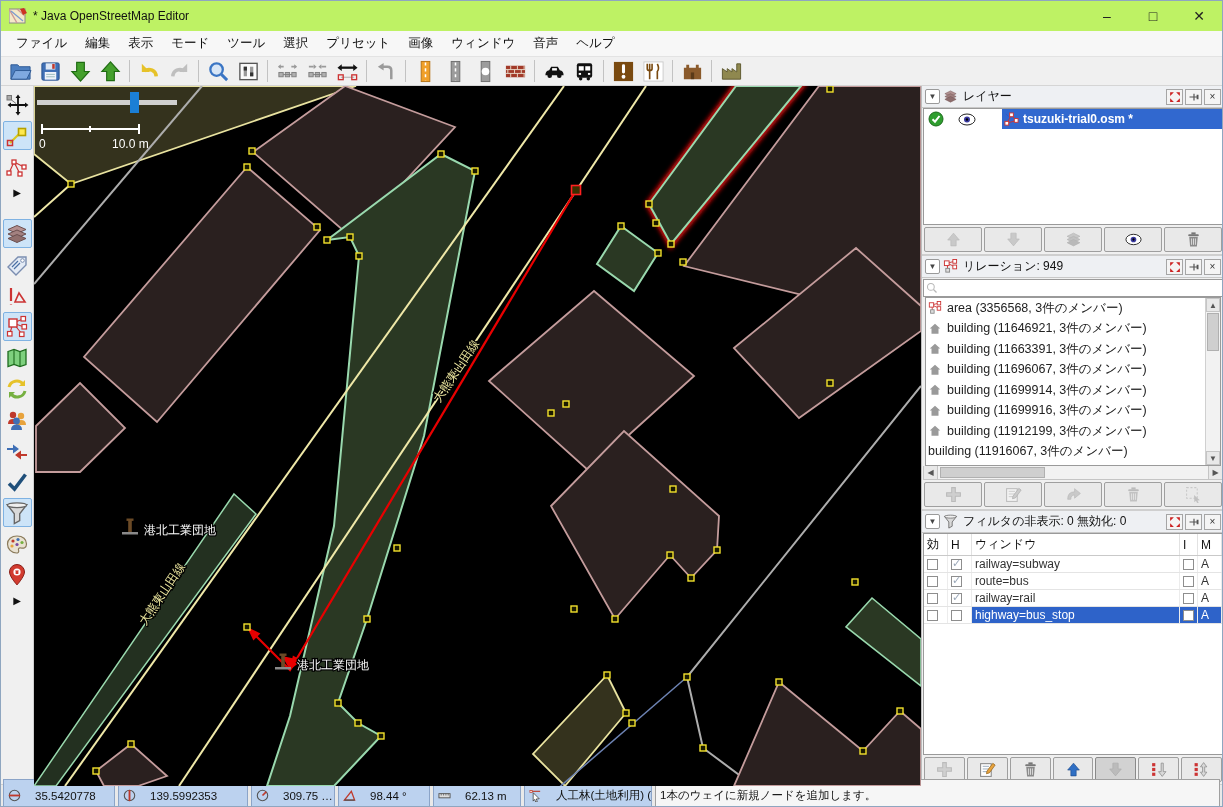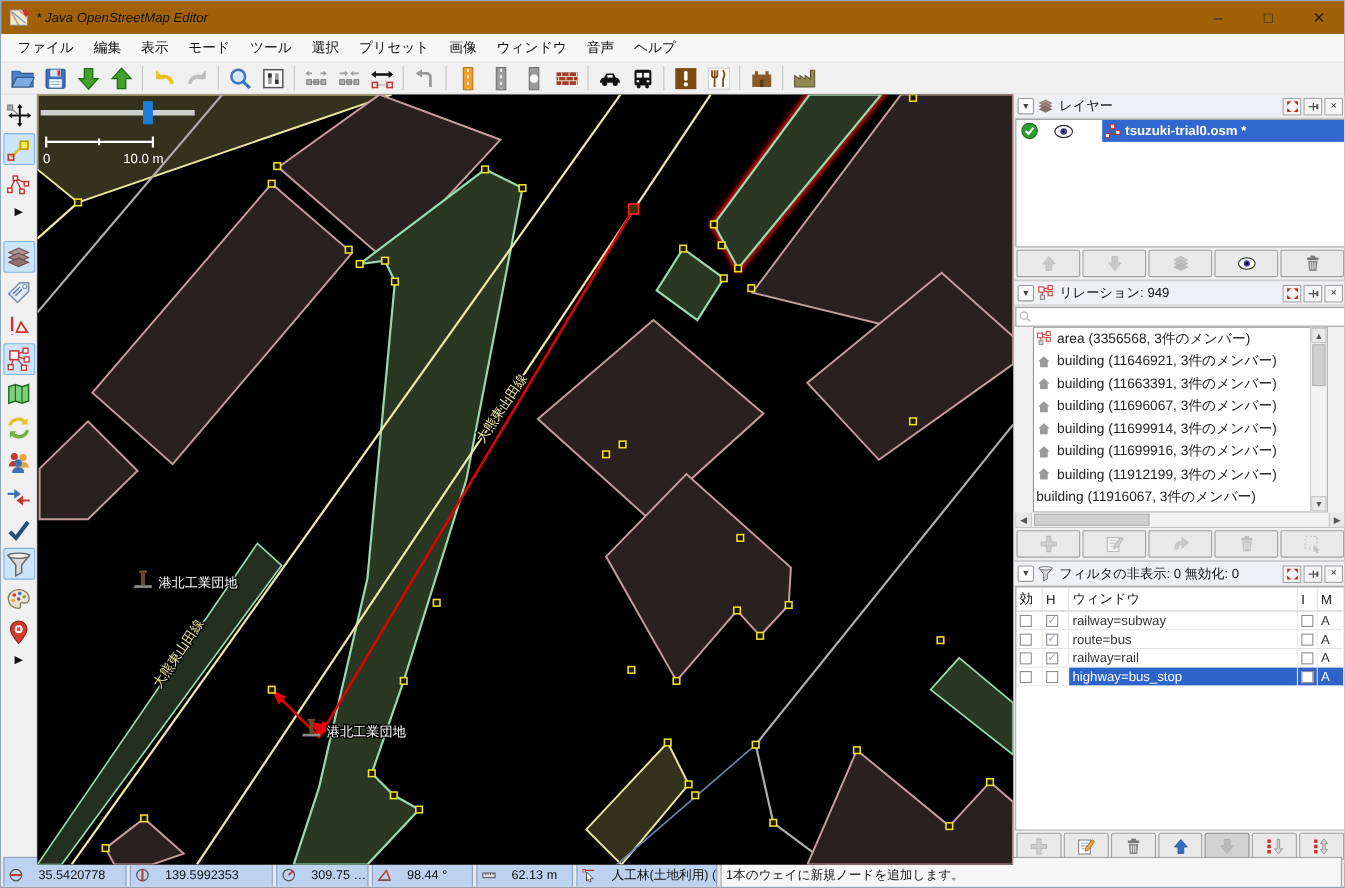--- a/index.html
+++ b/index.html
@@ -1,19 +1,19 @@
 <!DOCTYPE html>
 <html><head>
 <meta charset="utf-8">
 <style>
   html,body{margin:0;padding:0;background:#444;}
   *{box-sizing:border-box;font-family:"Liberation Sans","DejaVu Sans",sans-serif;}
   .window{width:1223px;height:807px;background:#f0f0f0;border:1px solid #8fa6c0;position:relative;overflow:hidden;display:flex;flex-direction:column;}
   
-  .titlebar{height:30px;background:#a16207;display:flex;align-items:center;flex:0 0 30px;font-style:italic;}
+  .titlebar{height:30px;background:#bef264;display:flex;align-items:center;flex:0 0 30px;}
   .app-icon{width:18px;height:16px;margin:0 6px 0 8px;}
   .title-text{font-size:12px;color:#111;}
   .win-controls{margin-left:auto;display:flex;height:100%;}
   .win-btn{width:46px;height:100%;display:flex;align-items:center;justify-content:center;font-size:14px;color:#222;cursor:default;}
   
   .menubar{height:26px;background:#f7f7f7;display:flex;align-items:center;padding-left:6px;flex:0 0 26px;border-bottom:1px solid #e3e3e3;}
   .menu-item{font-size:12.5px;color:#111;padding:4px 9px;}
   
   .toolbar{height:29px;background:#f0f0f0;border-bottom:1px solid #d5d5d5;display:flex;align-items:center;padding-left:4px;flex:0 0 29px;}
   .tbtn{width:30px;height:27px;display:flex;align-items:center;justify-content:center;border:1px solid transparent;border-radius:2px;}
@@ -48,21 +48,21 @@
   .lr-sel{display:flex;align-items:center;background:#3168cf;color:#fff;flex:1;height:100%;padding-left:2px;}
   .lr-sel svg{width:15px;height:15px;margin-right:4px;}
   .btn-row{display:flex;padding:2px;gap:2px;}
   .p-btn{flex:1;height:25px;background:#e9e9e9;border:1px solid #9f9f9f;border-radius:2px;display:flex;align-items:center;justify-content:center;}
   .p-btn svg{width:17px;height:17px;}
   .p-btn.disabled svg{opacity:.4;filter:grayscale(1);}
   .p-btn.pressed{background:#d2d2d2;border-color:#8a8a8a;}
   
   .search-row{display:flex;align-items:center;background:#fff;border:1px solid #9a9a9a;margin:1px 1px 0 1px;height:18px;padding-left:2px;}
   .search-row svg{width:12px;height:12px;opacity:.6;}
-  .rel-list{flex:1;display:flex;min-height:0;margin:0 17px;border:1px solid #9a9a9a;background:#fff;}
+  .rel-list{flex:1;display:flex;min-height:0;margin:0 3px;border:1px solid #9a9a9a;background:#fff;}
   .rel-items{flex:1;overflow:hidden;}
   .rel-row{display:flex;align-items:center;height:20.5px;font-size:12.5px;color:#222;padding-left:2px;white-space:nowrap;}
   .rel-row svg{width:14px;height:14px;margin-right:5px;flex:0 0 14px;}
   .vscroll{width:15px;background:#f2f2f2;border-left:1px solid #d0d0d0;display:flex;flex-direction:column;font-size:8px;color:#555;}
   .vs-arrow{height:14px;display:flex;align-items:center;justify-content:center;background:#e8e8e8;border:1px solid #c5c5c5;}
   .vs-thumb{height:38px;background:#cfcfcf;border:1px solid #b0b0b0;margin:1px;}
   .hscroll{height:14px;display:flex;margin:0 1px;background:#f2f2f2;border:1px solid #c5c5c5;border-top:none;font-size:8px;color:#555;}
   .hs-arrow{width:14px;display:flex;align-items:center;justify-content:center;background:#e8e8e8;border-right:1px solid #c5c5c5;}
   .hs-arrow.right{border-left:1px solid #c5c5c5;border-right:none;margin-left:auto;}
   .hs-thumb{width:105px;background:#cfcfcf;border:1px solid #b0b0b0;margin:1px 0 1px 2px;}

